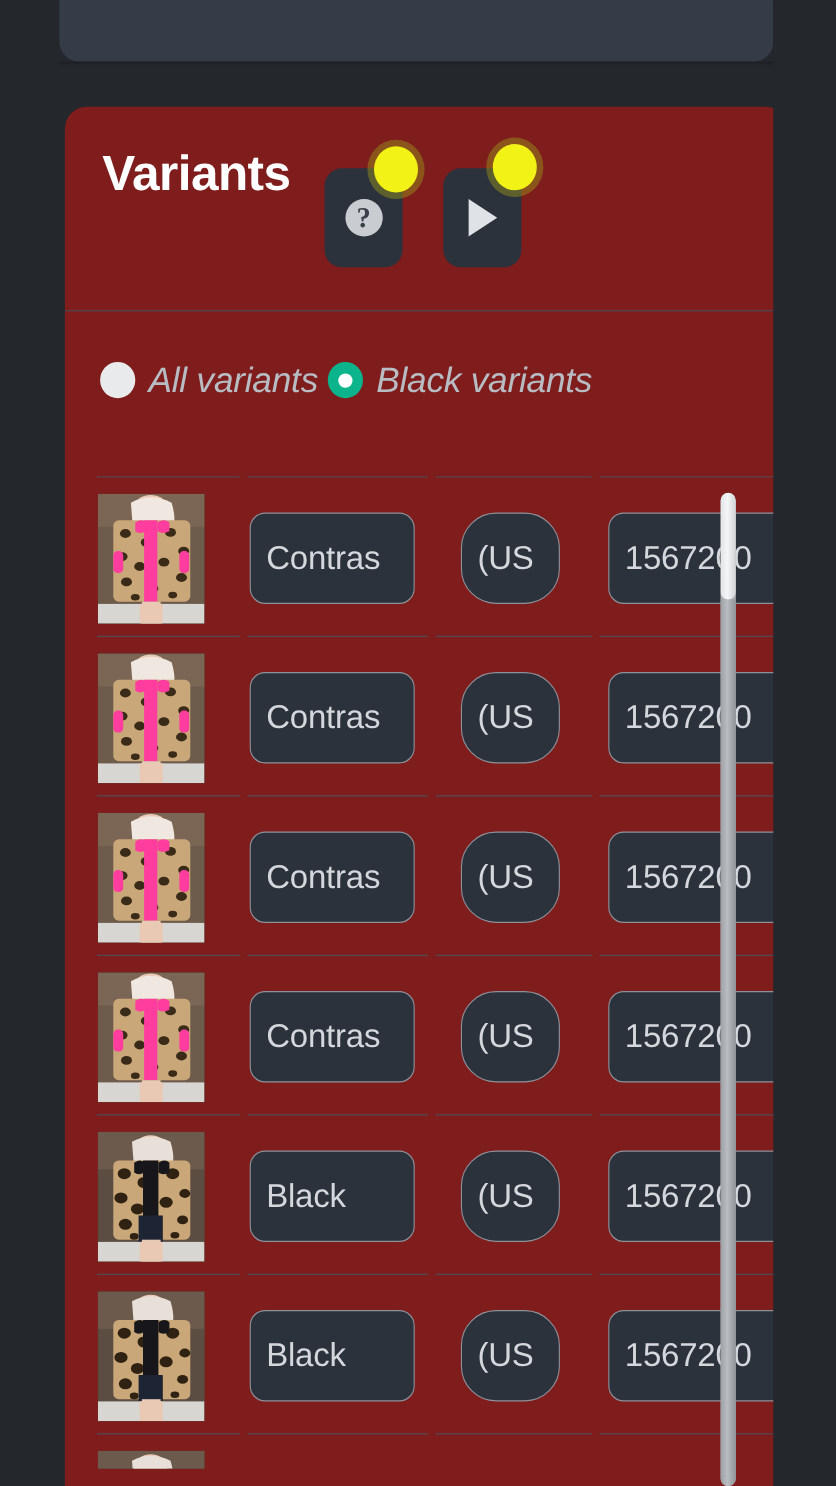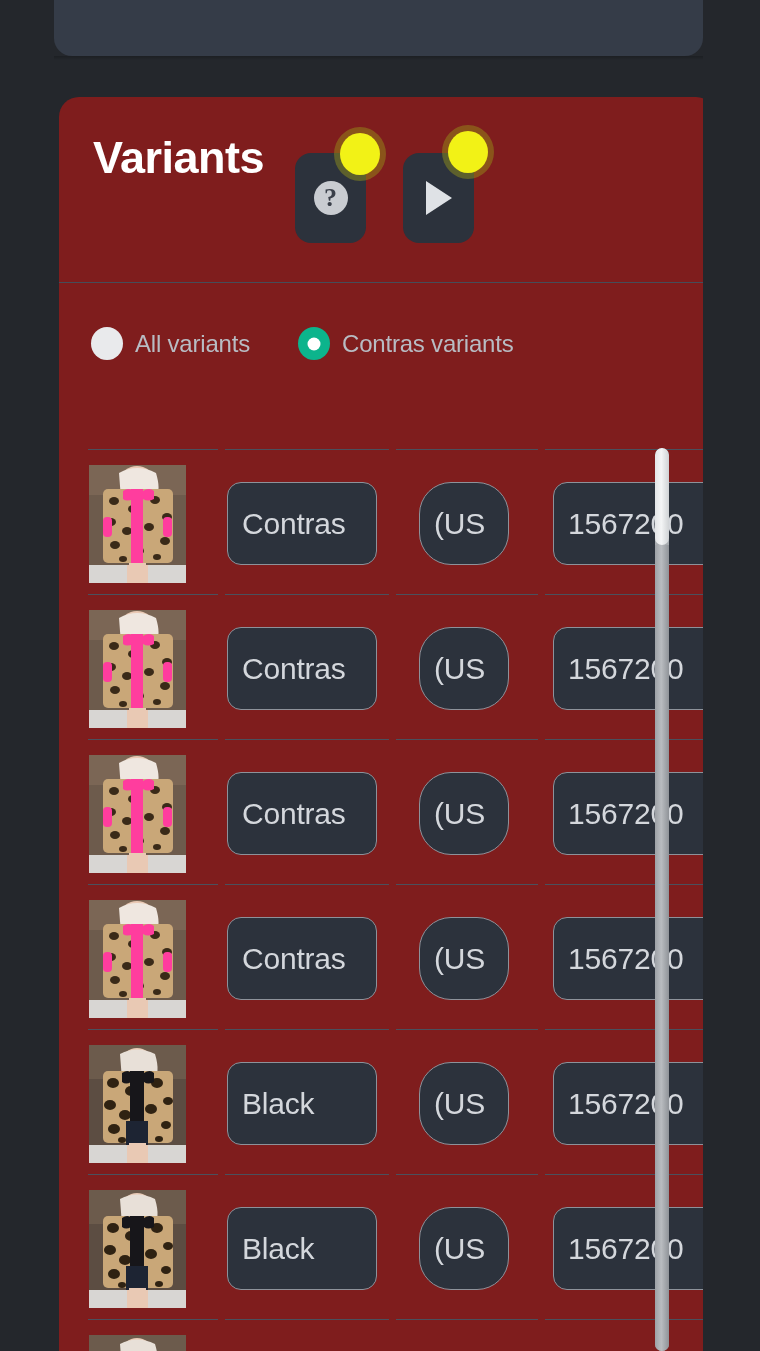--- a/index.html
+++ b/index.html
@@ -173,31 +173,32 @@
     position: absolute;
     left: 50%; top: 50%;
     transform: translate(-50%,-50%);
     width: 13px; height: 13px;
     border-radius: 50%;
     background: #ffffff;
   }
 
   .radio-label {
     margin-left: 12px;
-    font-size: 24px;
+    font-size: 32px;
     color: #b8bcc3;
     white-space: nowrap;
     letter-spacing: -0.2px;
+    font-style: italic;
   }
 
   
   .variants-table {
     position: absolute;
     left: 0;
-    top: 352px;
+    top: 336px;
     width: 657px;
     height: 902px;
     overflow: hidden;
   }
 
   .vrow {
     position: relative;
     height: 145px;
     width: 657px;
   }
@@ -325,21 +326,21 @@
   </div>
 
   <div class="radio-row">
     <label class="radio-item all">
       <span class="radio-mark off"></span>
       <span class="radio-label">All variants</span>
     </label>
 
     <label class="radio-item select">
       <span class="radio-mark on"></span>
-      <span class="radio-label">Contras variants</span>
+      <span class="radio-label">Black variants</span>
     </label>
   </div>
 
   <div class="variants-table">
 
     <div class="vrow">
       <div class="row-divider">
         <span class="seg1"></span>
           <span class="seg2"></span>
           <span class="seg3"></span>

